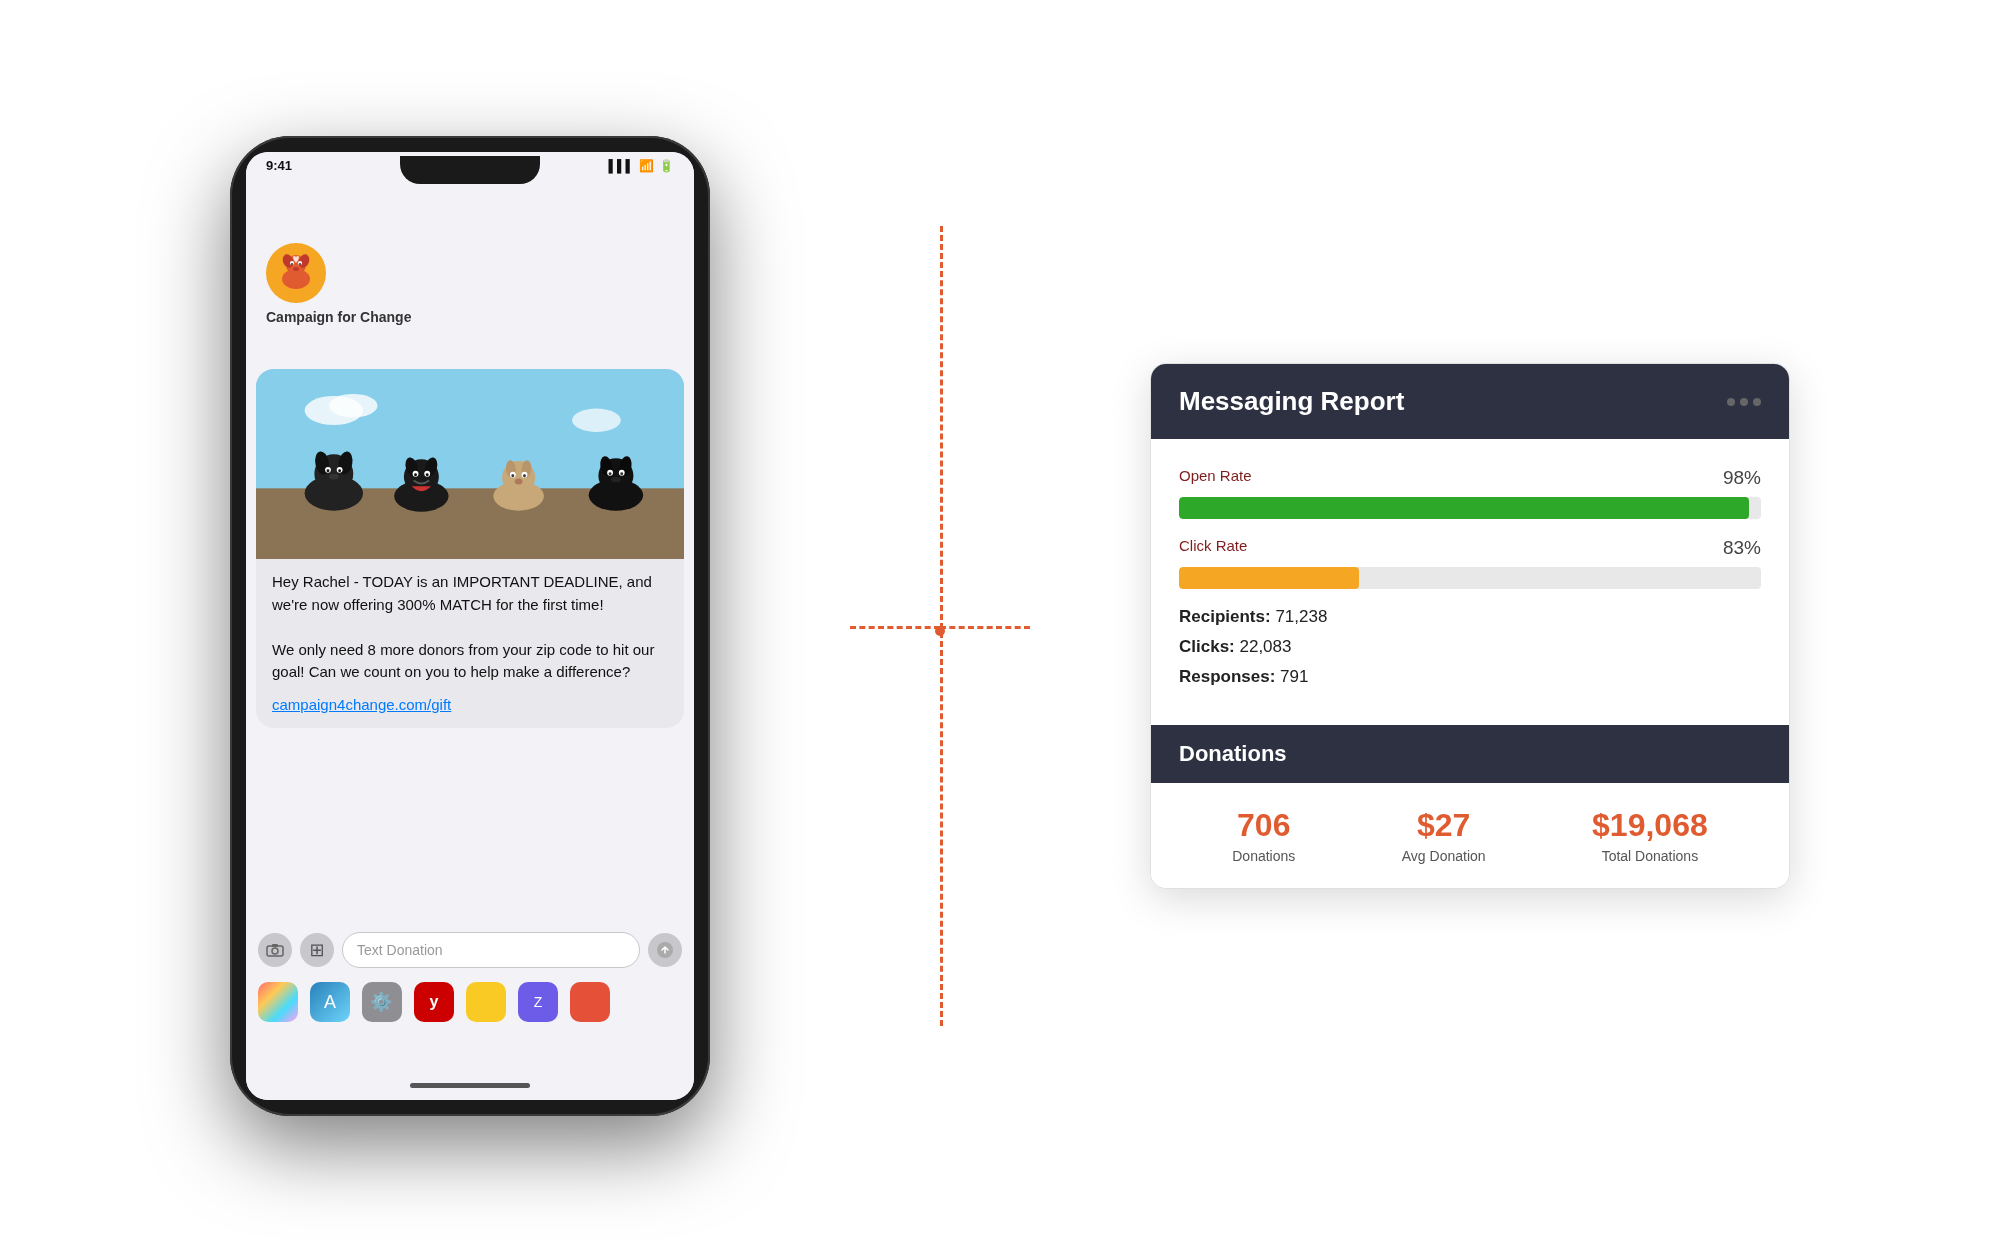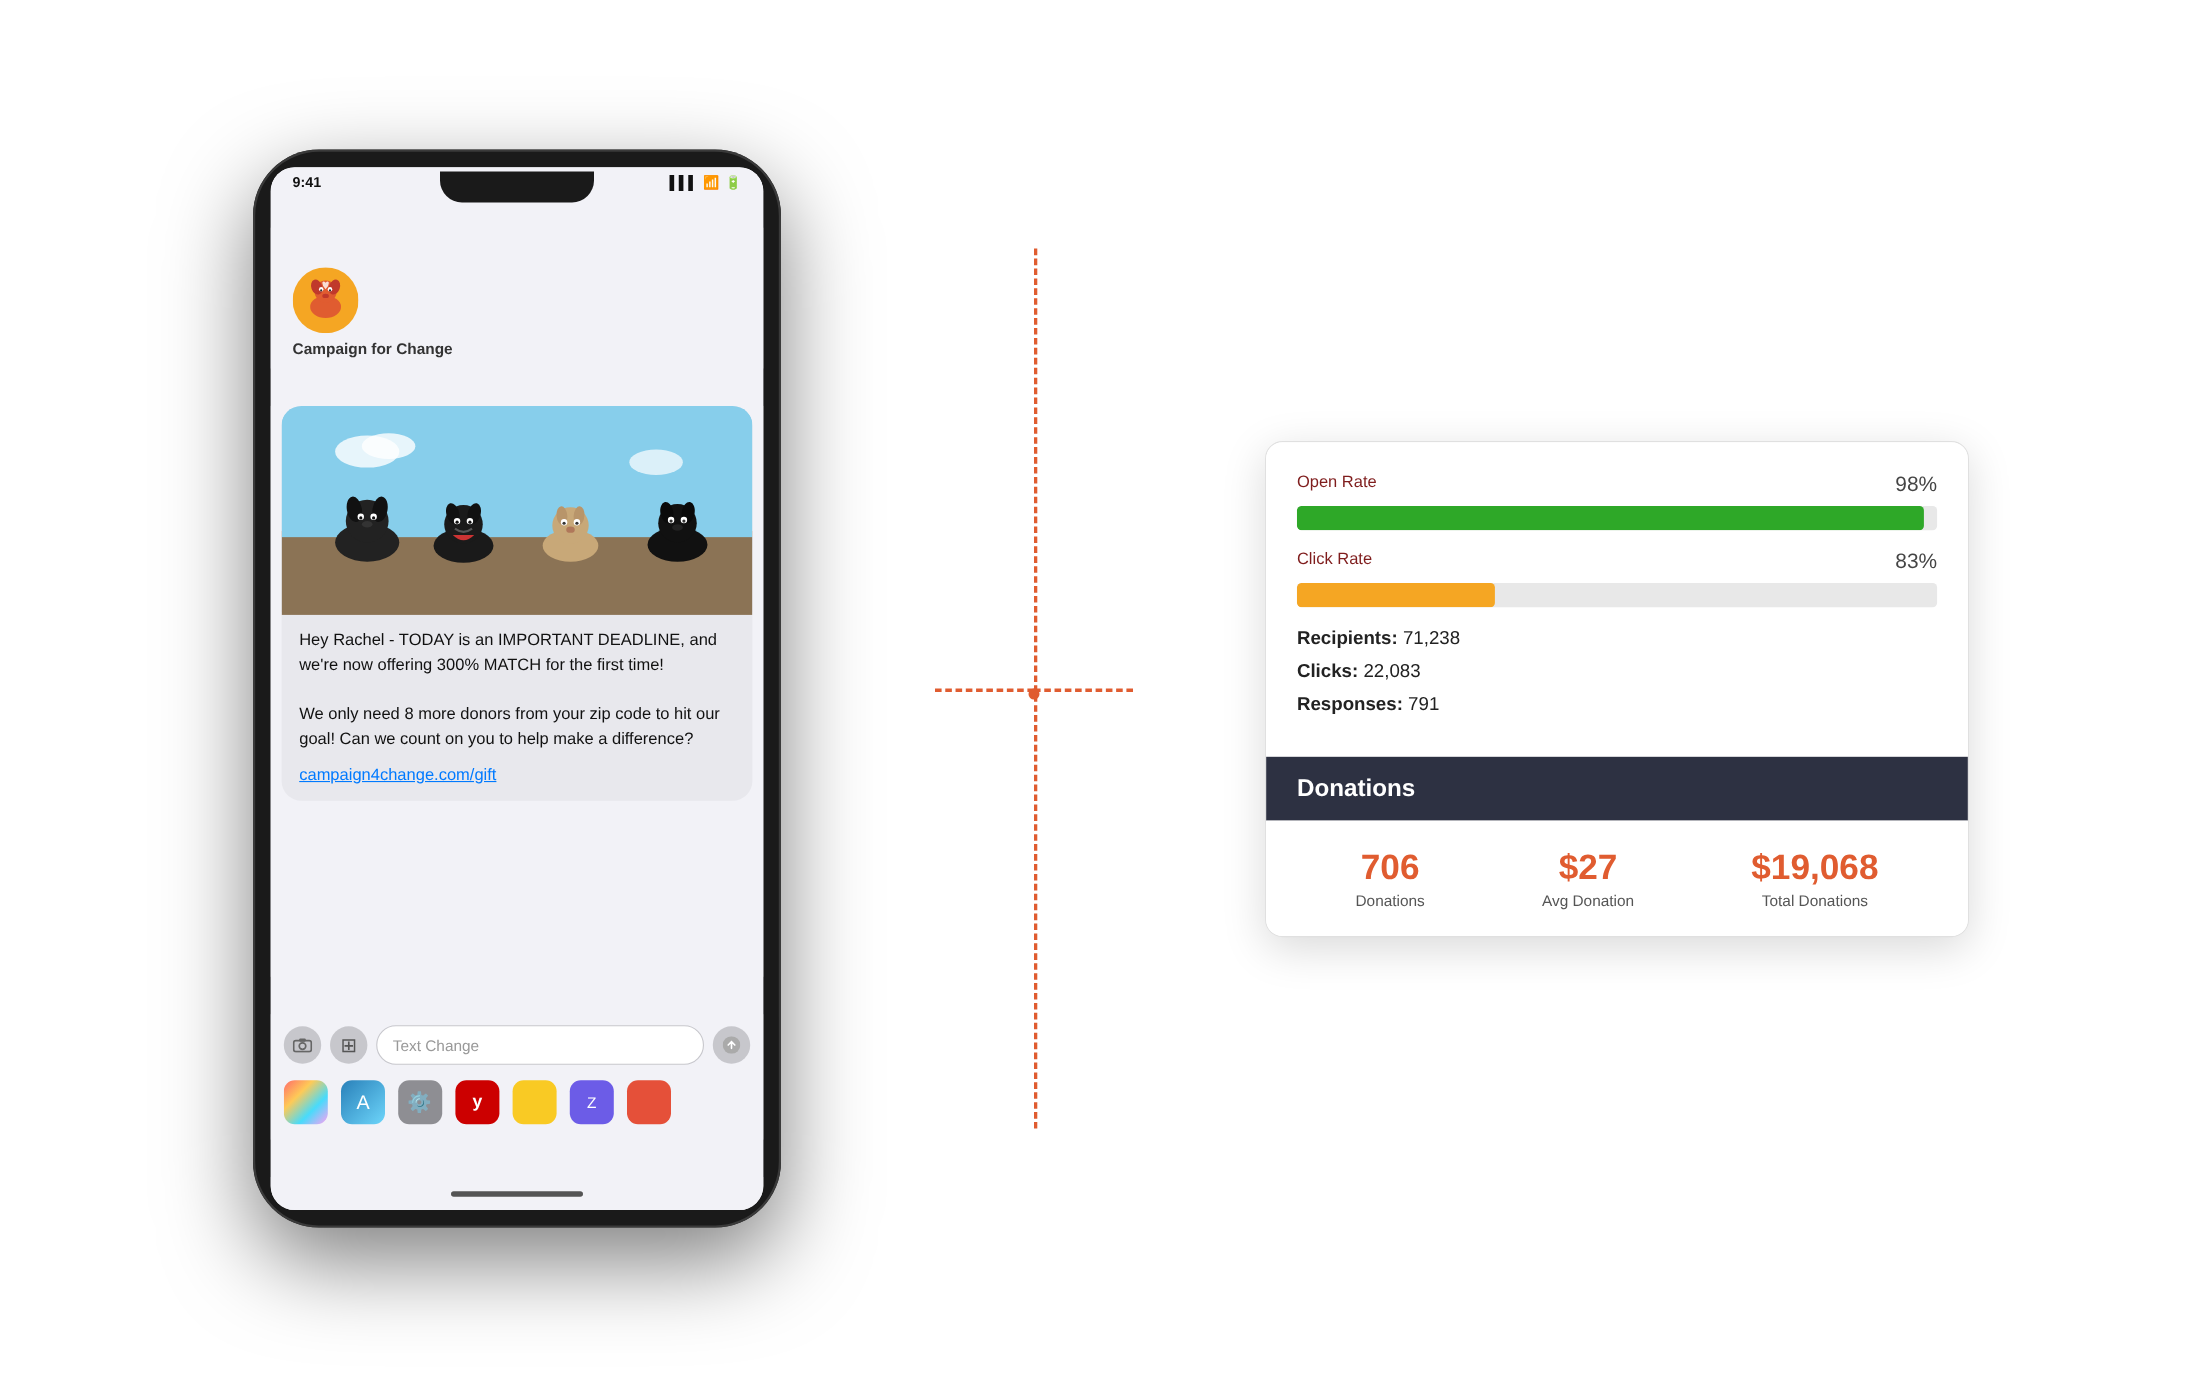--- a/index.html
+++ b/index.html
@@ -496,21 +496,21 @@
           <div class="input-row">
             <div class="camera-btn">
               <svg width="18" height="14" viewBox="0 0 18 14" fill="none">
                 <rect x="1" y="3" width="16" height="10" rx="2" stroke="#666" stroke-width="1.5" fill="none"></rect>
                 <circle cx="9" cy="8" r="3" stroke="#666" stroke-width="1.5" fill="none"></circle>
                 <rect x="6" y="1" width="6" height="3" rx="1" fill="#666"></rect>
               </svg>
             </div>
             <div class="camera-btn" style="font-size:18px; color:#555;">⊞</div>
             <div class="text-input-field">
-              <span style="color:#999; font-size:14px;">Text Change</span>
+              <span style="color:#999; font-size:14px;">Text Donation</span>
             </div>
             <div class="send-btn">
               <svg width="16" height="16" viewBox="0 0 16 16">
                 <circle cx="8" cy="8" r="8" fill="#aaa"></circle>
                 <path d="M8 11 L8 5 M5 8 L8 5 L11 8" stroke="white" stroke-width="1.5" fill="none" stroke-linecap="round"></path>
               </svg>
             </div>
           </div>
 
           <div class="app-dock">
@@ -540,20 +540,28 @@
 
   <div style="position:relative; width:180px; height:800px; display:flex; align-items:center; justify-content:center;">
     <div style="position:absolute; top:0; bottom:0; left:50%; width:0; border-left: 3px dashed #e05c30;"></div>
     <div style="position:absolute; left:calc(50% - 5px); top:50%; width:10px; height:10px; border-radius:50%; background:#e05c30;"></div>
     <div style="position:absolute; left:0; right:50%; top:50%; height:3px; border-top: 3px dashed #e05c30;"></div>
     <div style="position:absolute; left:50%; right:0; top:50%; height:3px; border-top: 3px dashed #e05c30;"></div>
   </div>
 
   <div class="report-card">
 
+    <div class="report-header">
+      <span class="report-title">Messaging Report</span>
+      <div class="report-dots">
+        <div class="dot"></div>
+        <div class="dot"></div>
+        <div class="dot"></div>
+      </div>
+    </div>
 
     <div class="report-body">
 
       <div class="metric-row">
         <div class="metric-label-row">
           <span class="metric-label">Open Rate</span>
           <span class="metric-value">98%</span>
         </div>
         <div class="progress-bar-bg">
           <div class="progress-bar-fill green-fill" style="width: 98%;"></div>

